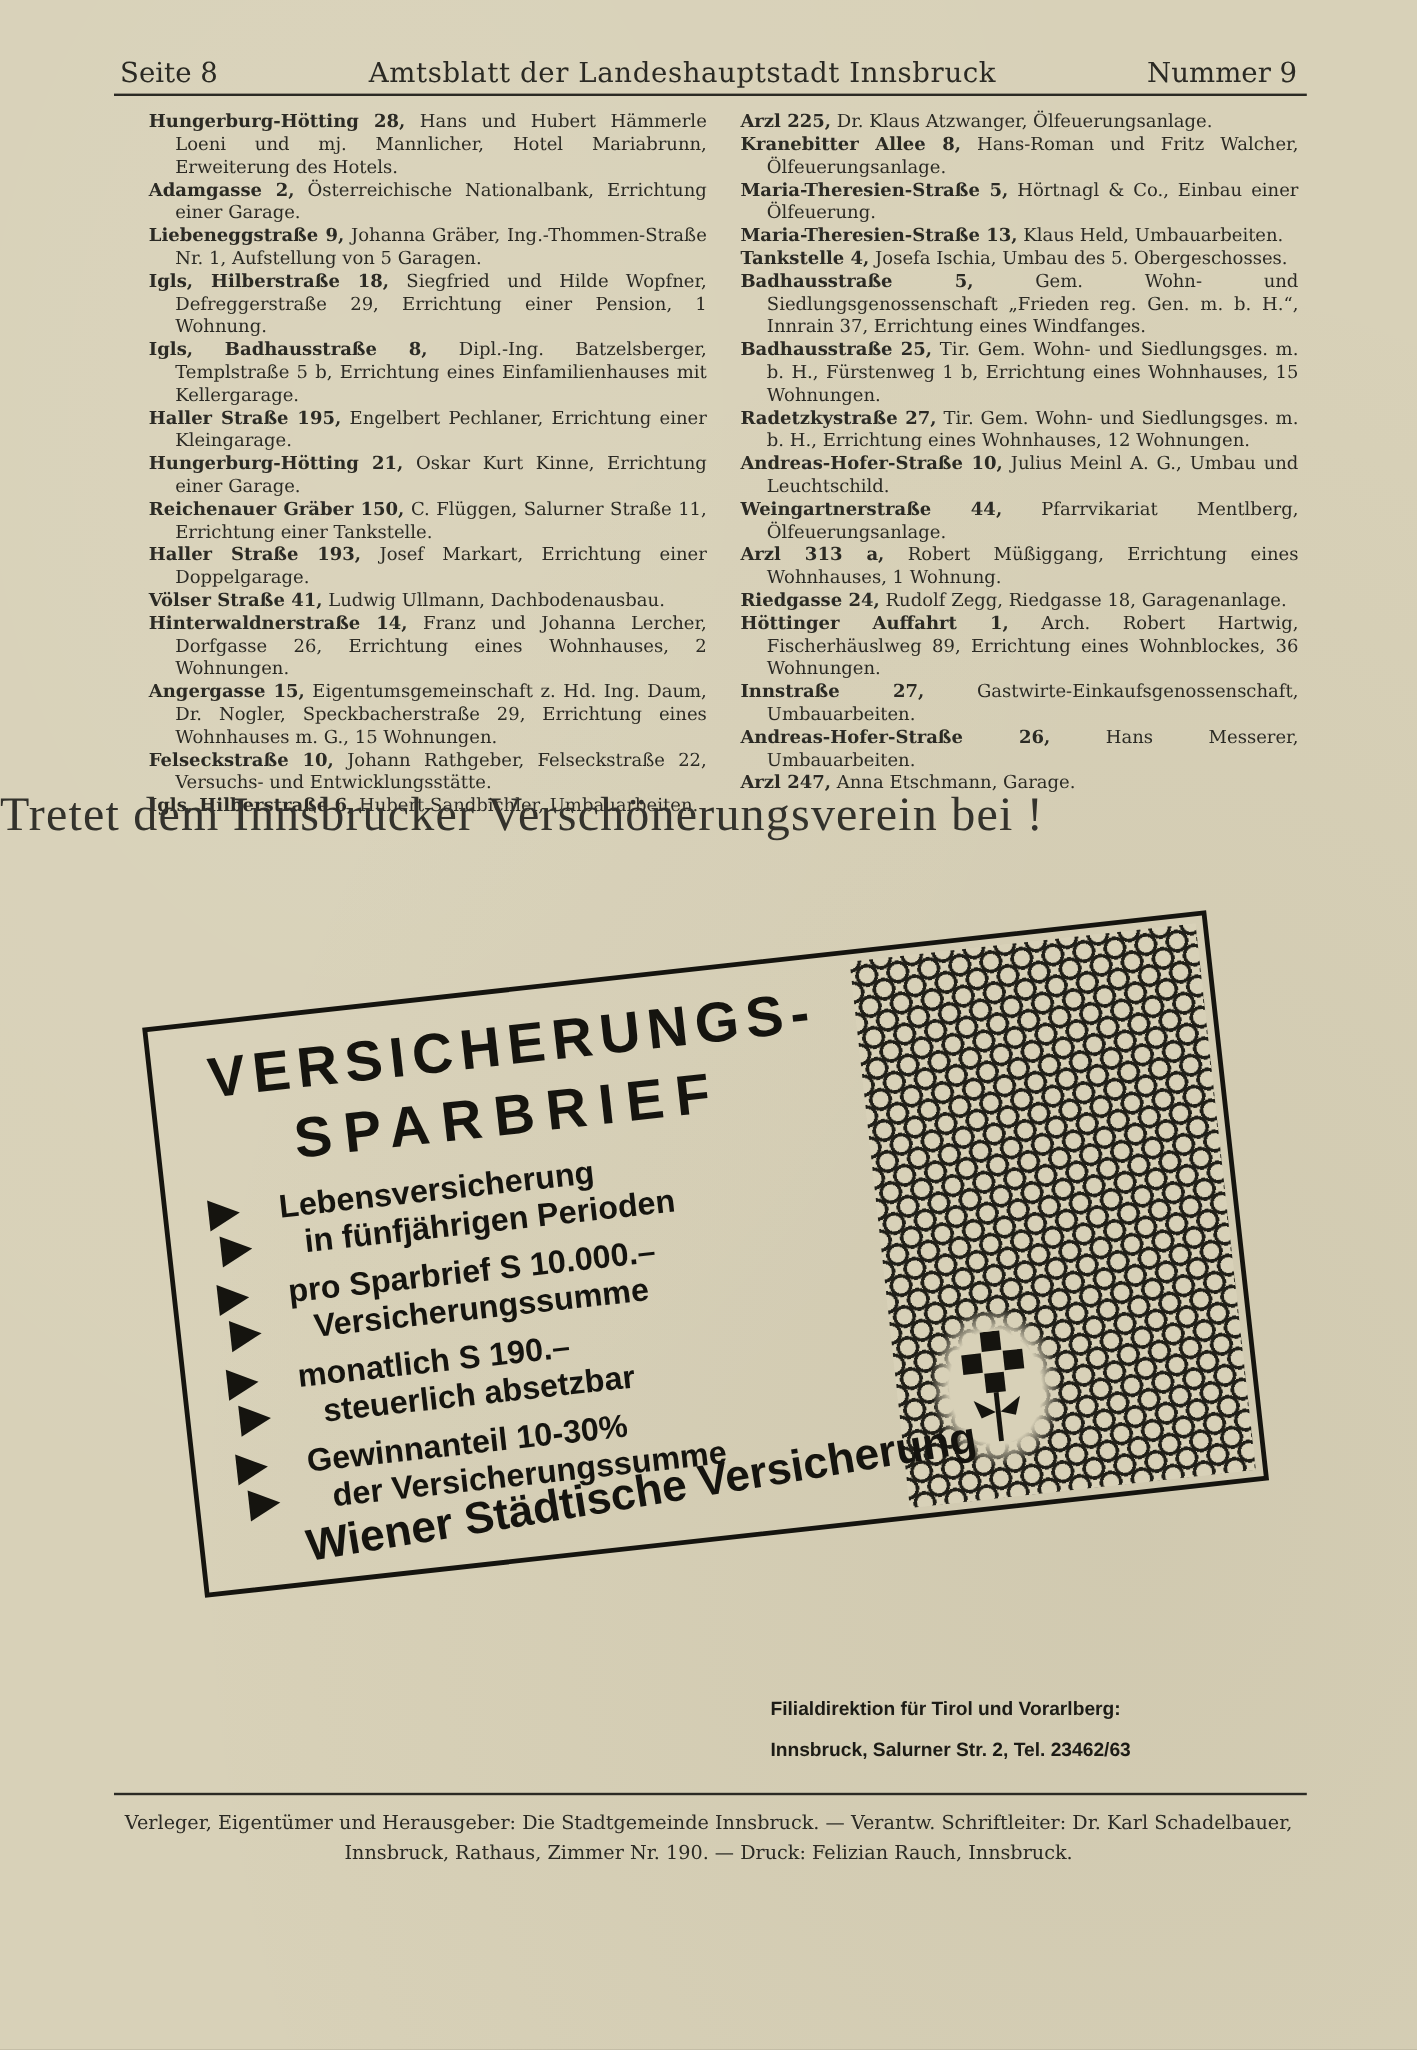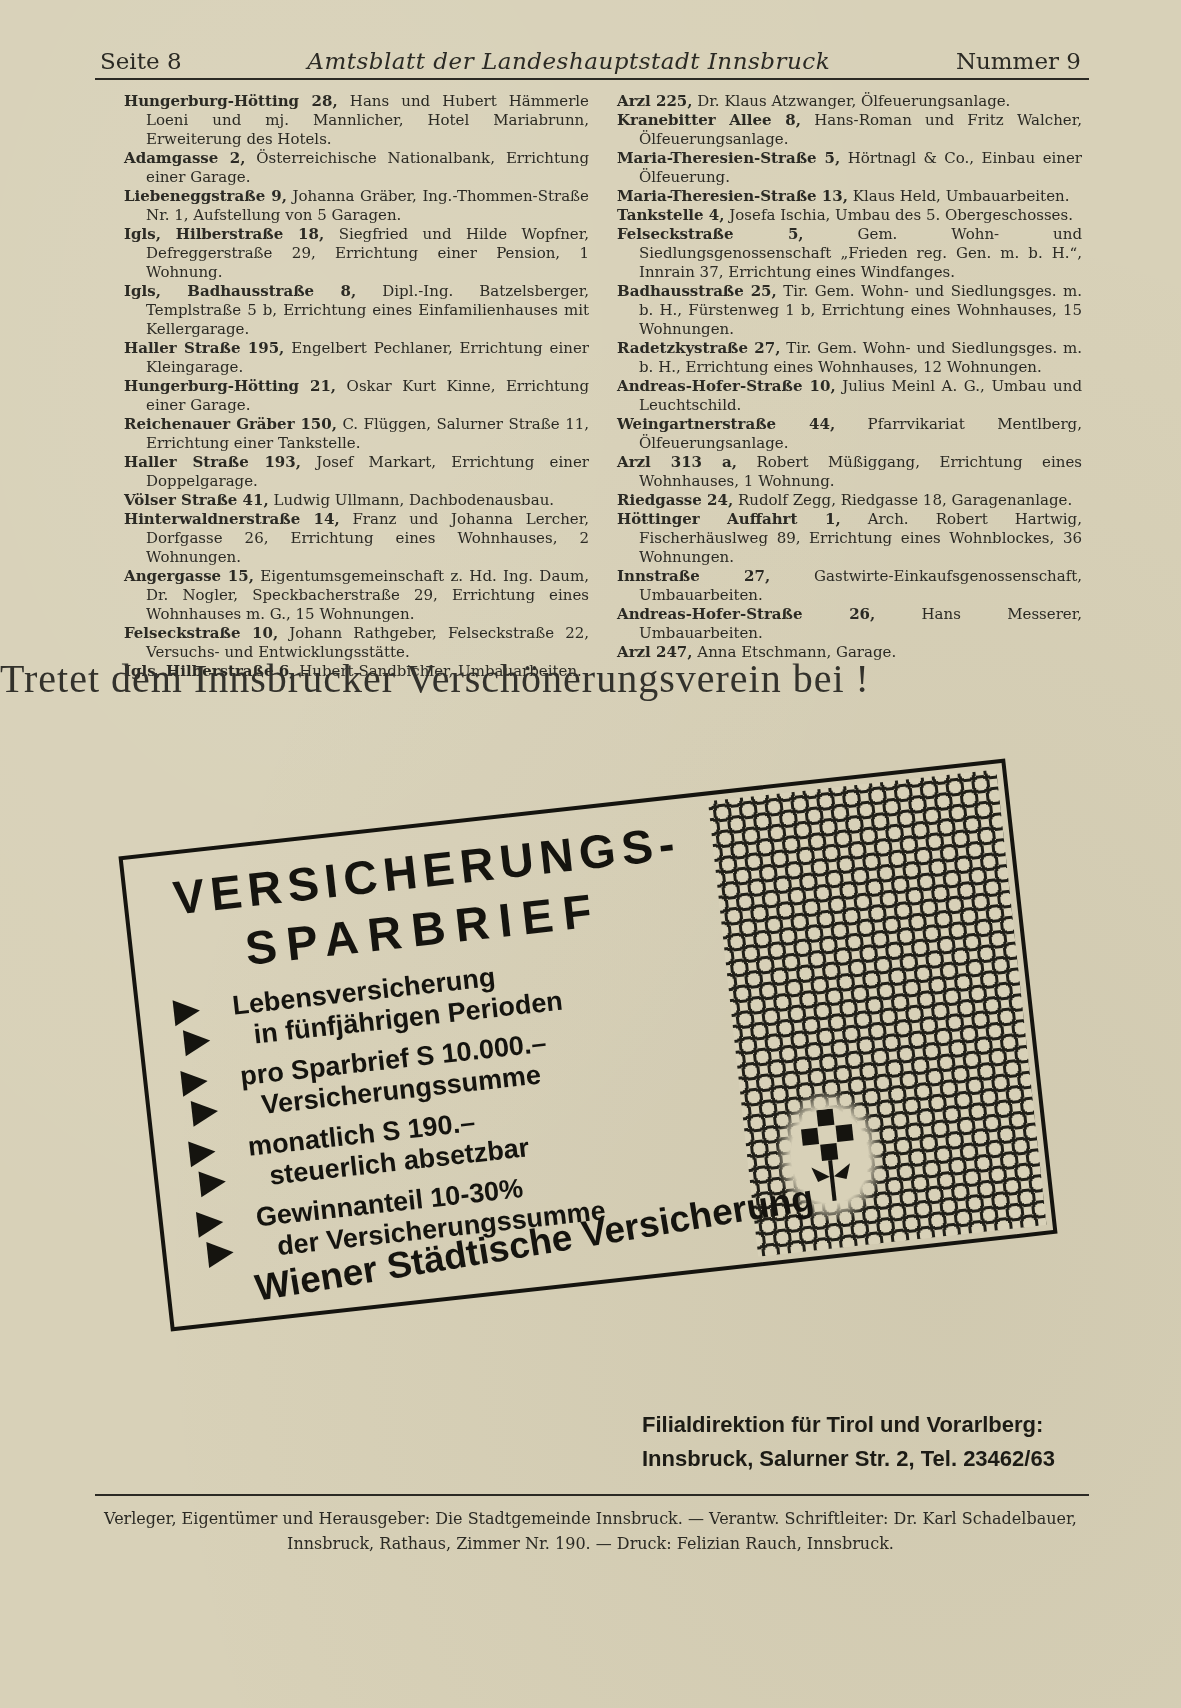--- a/index.html
+++ b/index.html
@@ -21,21 +21,21 @@
     overflow:hidden;
     font-family:"DejaVu Serif", serif;
   }
 
   
   .masthead{
     position:absolute; top:48px; left:100px; right:100px;
     display:flex; justify-content:space-between; align-items:baseline;
     font-size:23px;
   }
-  .masthead .m-title{ letter-spacing:0.5px;font-style:italic; }
+  .masthead .m-title{ letter-spacing:0.5px; }
   .rule{
     position:absolute; left:95px; right:92px; height:2px; background:var(--ink);
   }
   .rule.header-rule{ top:78px; }
   .rule.footer-rule{ top:1494px; }
 
   
   .columns{
     position:absolute; top:92px; left:124px; width:958px;
     display:flex; gap:28px;
@@ -104,21 +104,21 @@
   .ad-l1{ display:block; }
   .ad-l2{ display:block; margin-left:18px; }
   .ad-brand{
     position:absolute; left:86px; bottom:8px;
     font-size:37px; font-weight:700; white-space:nowrap;
     transform:rotate(-3deg); transform-origin:left bottom;
   }
   .ad-contact{
     position:absolute; top:1408px; left:642px;
     font-family:"Liberation Sans", sans-serif;
-    font-weight:700; font-size:22px; line-height:34px;
+    font-weight:700; font-size:16px; line-height:34px;
     color:#1c1b15;
   }
 
   
   .footer{
     position:absolute; top:1506px; left:0; width:100%;
     text-align:center; font-size:16px; line-height:25px;
   }
 </style>
 </head>
@@ -169,21 +169,21 @@
         <p class="entry"><b class="entry-lead">Arzl 225,</b> <span class="entry-rest">Dr. Klaus Atzwanger, Ölfeuerungsanlage.</span></p>
 
         <p class="entry"><b class="entry-lead">Kranebitter Allee 8,</b> <span class="entry-rest">Hans-Roman und Fritz Walcher, Ölfeuerungsanlage.</span></p>
 
         <p class="entry"><b class="entry-lead">Maria-Theresien-Straße 5,</b> <span class="entry-rest">Hörtnagl &amp; Co., Einbau einer Ölfeuerung.</span></p>
 
         <p class="entry"><b class="entry-lead">Maria-Theresien-Straße 13,</b> <span class="entry-rest">Klaus Held, Umbauarbeiten.</span></p>
 
         <p class="entry"><b class="entry-lead">Tankstelle 4,</b> <span class="entry-rest">Josefa Ischia, Umbau des 5. Obergeschosses.</span></p>
 
-        <p class="entry"><b class="entry-lead">Felseckstraße 5,</b> <span class="entry-rest">Gem. Wohn- und Siedlungsgenossenschaft „Frieden reg. Gen. m. b. H.“, Innrain 37, Errichtung eines Windfanges.</span></p>
+        <p class="entry"><b class="entry-lead">Badhausstraße 5,</b> <span class="entry-rest">Gem. Wohn- und Siedlungsgenossenschaft „Frieden reg. Gen. m. b. H.“, Innrain 37, Errichtung eines Windfanges.</span></p>
 
         <p class="entry"><b class="entry-lead">Badhausstraße 25,</b> <span class="entry-rest">Tir. Gem. Wohn- und Siedlungsges. m. b. H., Fürstenweg 1 b, Errichtung eines Wohnhauses, 15 Wohnungen.</span></p>
 
         <p class="entry"><b class="entry-lead">Radetzkystraße 27,</b> <span class="entry-rest">Tir. Gem. Wohn- und Siedlungsges. m. b. H., Errichtung eines Wohnhauses, 12 Wohnungen.</span></p>
 
         <p class="entry"><b class="entry-lead">Andreas-Hofer-Straße 10,</b> <span class="entry-rest">Julius Meinl A. G., Umbau und Leuchtschild.</span></p>
 
         <p class="entry"><b class="entry-lead">Weingartnerstraße 44,</b> <span class="entry-rest">Pfarrvikariat Mentlberg, Ölfeuerungsanlage.</span></p>
 
         <p class="entry"><b class="entry-lead">Arzl 313 a,</b> <span class="entry-rest">Robert Müßiggang, Errichtung eines Wohnhauses, 1 Wohnung.</span></p>

